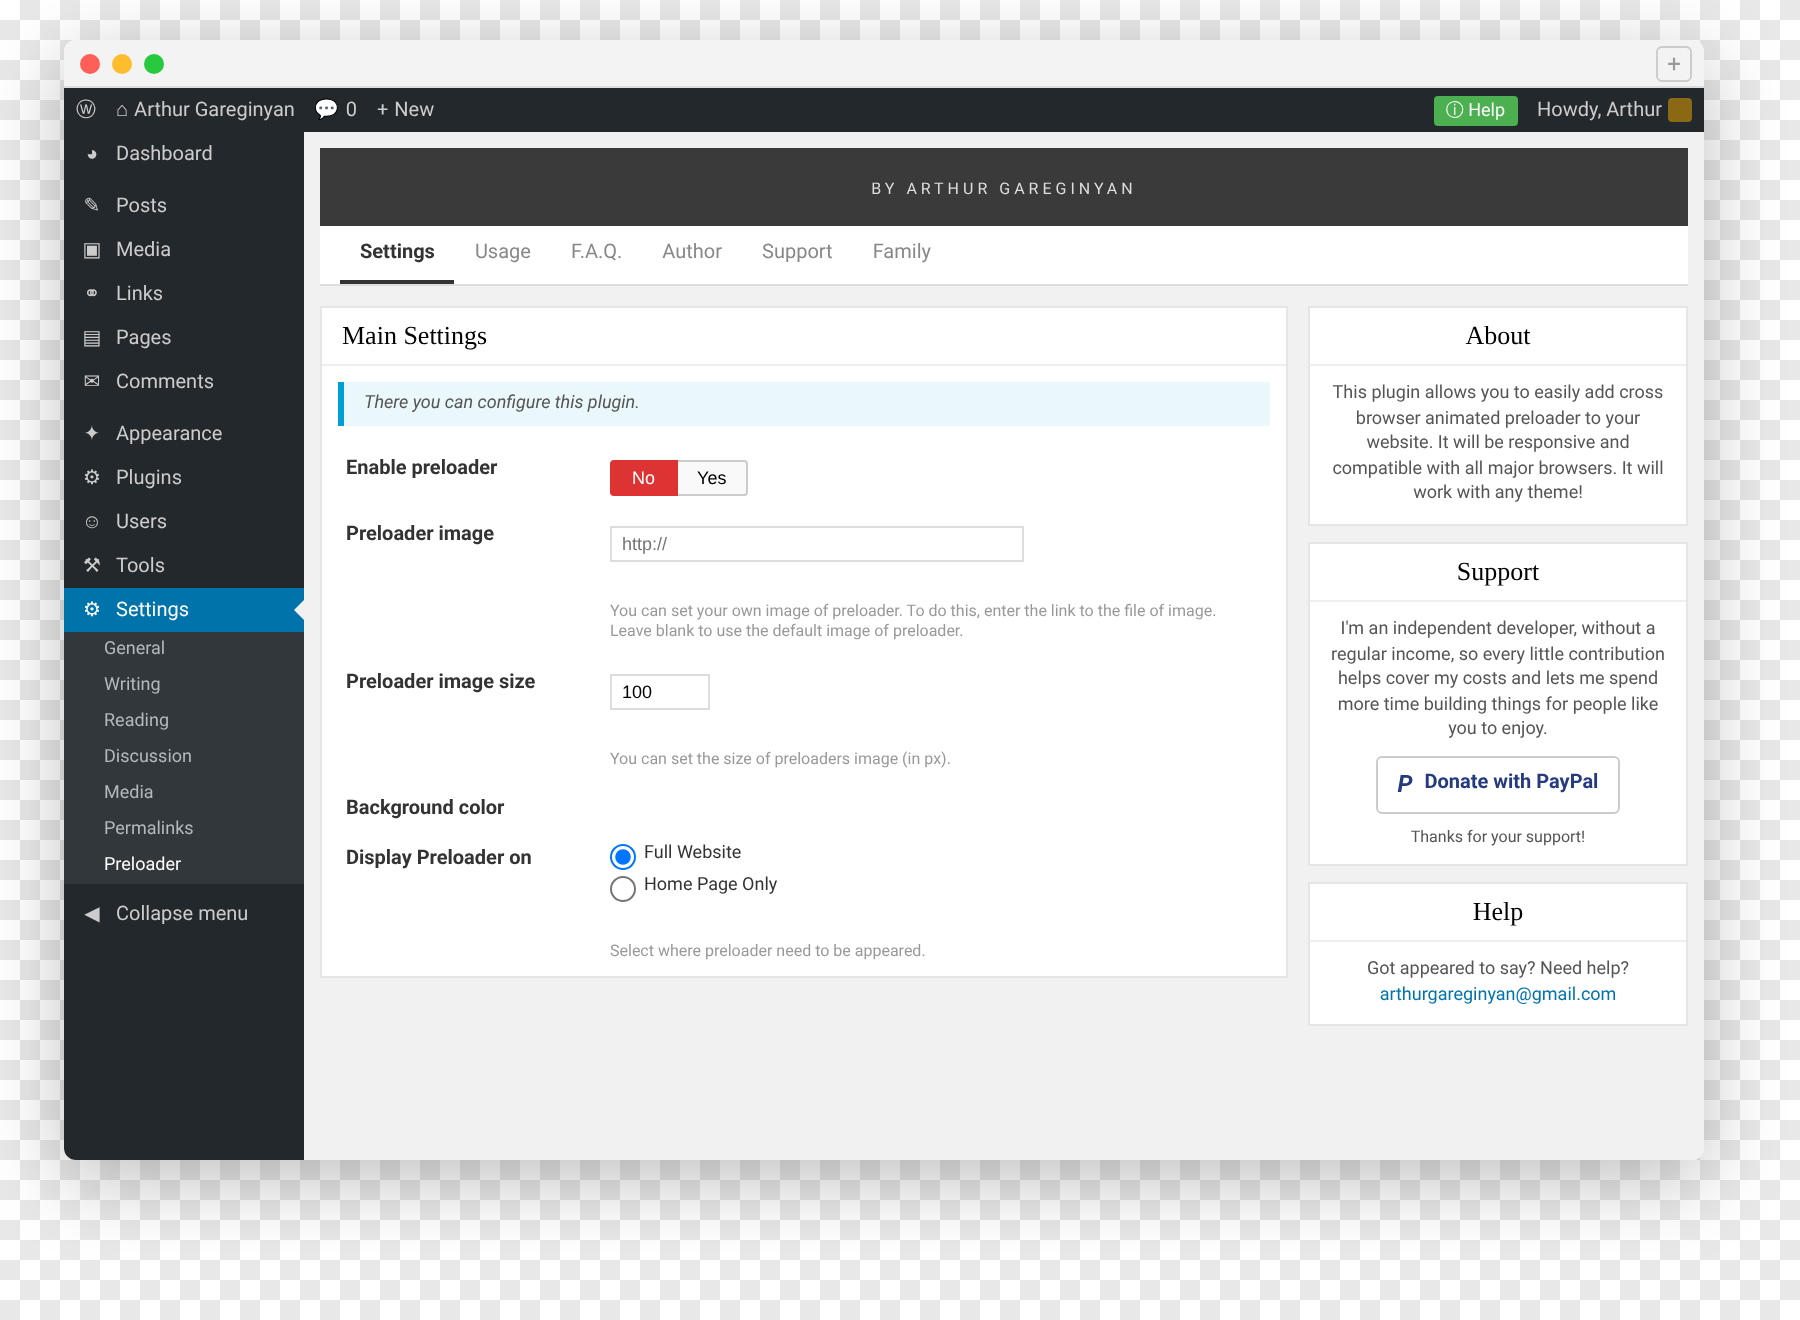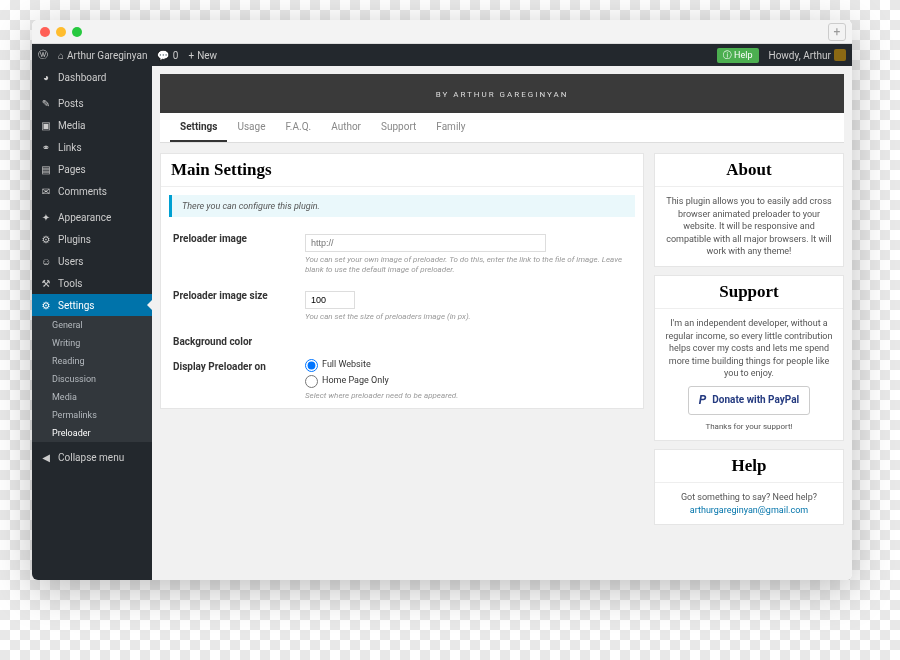--- a/index.html
+++ b/index.html
@@ -29,34 +29,34 @@
 .hero{background:#3a3a3a;color:#fff;text-align:center;padding:14px 0;margin:8px 8px 0}
 .hero h1{font-family:Georgia,serif;font-size:22px;letter-spacing:3px;font-weight:normal}
 .hero .sub{font-size:8px;letter-spacing:2px;margin-top:2px;color:#ddd}
 .tabs{background:#fff;margin:0 8px;border-bottom:1px solid #ddd;display:flex;padding:0 10px}
 .tab{padding:8px 10px;font-size:10px;color:#888;cursor:pointer}
 .tab.active{color:#333;border-bottom:2px solid #333;font-weight:bold}
 .cols{display:flex;gap:10px;padding:10px 8px}
 .maincol{flex:1}
 .sidecol{width:190px;display:flex;flex-direction:column;gap:8px}
 .panel{background:#fff;border:1px solid #e5e5e5}
-.panel h3{font-size:17px;font-weight:bold;padding:6px 10px;border-bottom:1px solid #eee;font-family:Georgia,serif}
+.panel h3{font-size:13px;font-weight:normal;padding:6px 10px;border-bottom:1px solid #eee;font-family:Georgia,serif}
 .panel .body{padding:8px 10px;font-size:9px;color:#555}
 .notice{background:#eaf8fb;border-left:3px solid #00a0d2;padding:6px 10px;font-size:9px;color:#555;font-style:italic;margin:8px}
 .formrow{display:flex;padding:6px 12px;gap:12px}
 .formrow .lbl{width:120px;font-size:10px;font-weight:bold;color:#333;padding-top:2px}
 .formrow .fld{flex:1}
 .toggle{display:inline-flex}
 .toggle button{border:1px solid #ccc;background:#f9f9f9;padding:3px 10px;font-size:9px;cursor:pointer}
 .toggle button.active{background:#dd3333;color:#fff;border-color:#dd3333}
 .toggle button:first-child{border-radius:2px 0 0 2px}
 .toggle button:last-child{border-radius:0 2px 2px 0;border-left:0}
-input[type=text]{border:1px solid #ddd;padding:3px 5px;font-size:9px;width:241px}
+input[type=text]{border:1px solid #ddd;padding:3px 5px;font-size:9px;width:207px}
 input.small{width:50px}
-.desc{font-size:8px;color:#999;font-style:italic;margin-top:3px;line-height:1.3}
+.desc{font-size:8px;color:#999;margin-top:20px;line-height:1.3}
 .colorbtn{display:inline-flex;align-items:center;border:1px solid #ccc;border-radius:2px;overflow:hidden}
 .colorbtn .sw{width:18px;height:18px;background:#fce4e4}
 .colorbtn .txt{padding:3px 8px;font-size:9px;background:#f8f8f8}
 .radio{display:flex;align-items:flex-start;gap:4px;font-size:9px;margin-bottom:3px;color:#333}
 .radio input{margin:0}
 .sidecol .panel h3{text-align:center;font-family:Georgia,serif}
 .sidecol .panel .body{text-align:center;line-height:1.4}
 .donate{display:inline-flex;align-items:center;gap:6px;background:#fff;border:1px solid #ccc;border-radius:3px;padding:5px 10px;font-size:10px;font-weight:bold;color:#253b80;cursor:pointer;margin-top:6px}
 .donate .pp{color:#253b80;font-weight:bold;font-style:italic;font-size:12px}
 .link{color:#0073aa;text-decoration:none}
@@ -165,20 +165,29 @@
         <div class="tab">Support</div>
         <div class="tab">Family</div>
       </div>
 
       <div class="cols">
         <div class="maincol">
           <div class="panel">
             <h3>Main Settings</h3>
             <div class="notice">There you can configure this plugin.</div>
 
+            <div class="formrow">
+              <div class="lbl">Enable preloader</div>
+              <div class="fld">
+                <span class="toggle">
+                  <button class="active">No</button>
+                  <button>Yes</button>
+                </span>
+              </div>
+            </div>
 
             <div class="formrow">
               <div class="lbl">Preloader image</div>
               <div class="fld">
                 <input type="text" placeholder="http://" style="">
                 <div class="desc">You can set your own image of preloader. To do this, enter the link to the file of image. Leave blank to use the default image of preloader.</div>
               </div>
             </div>
 
             <div class="formrow">
@@ -222,21 +231,21 @@
               <div class="donate">
                 <span class="pp">P</span>
                 <span>Donate with PayPal</span>
               </div>
               <div style="margin-top:6px;font-size:8px">Thanks for your support!</div>
             </div>
           </div>
           <div class="panel">
             <h3>Help</h3>
             <div class="body">
-              <div>Got something to say? Need help?</div>
+              <div>Got appeared to say? Need help?</div>
               <a href="#" class="link">arthurgareginyan@gmail.com</a>
             </div>
           </div>
         </div>
       </div>
     </div>
   </div>
 </div>
 
 </body></html>

